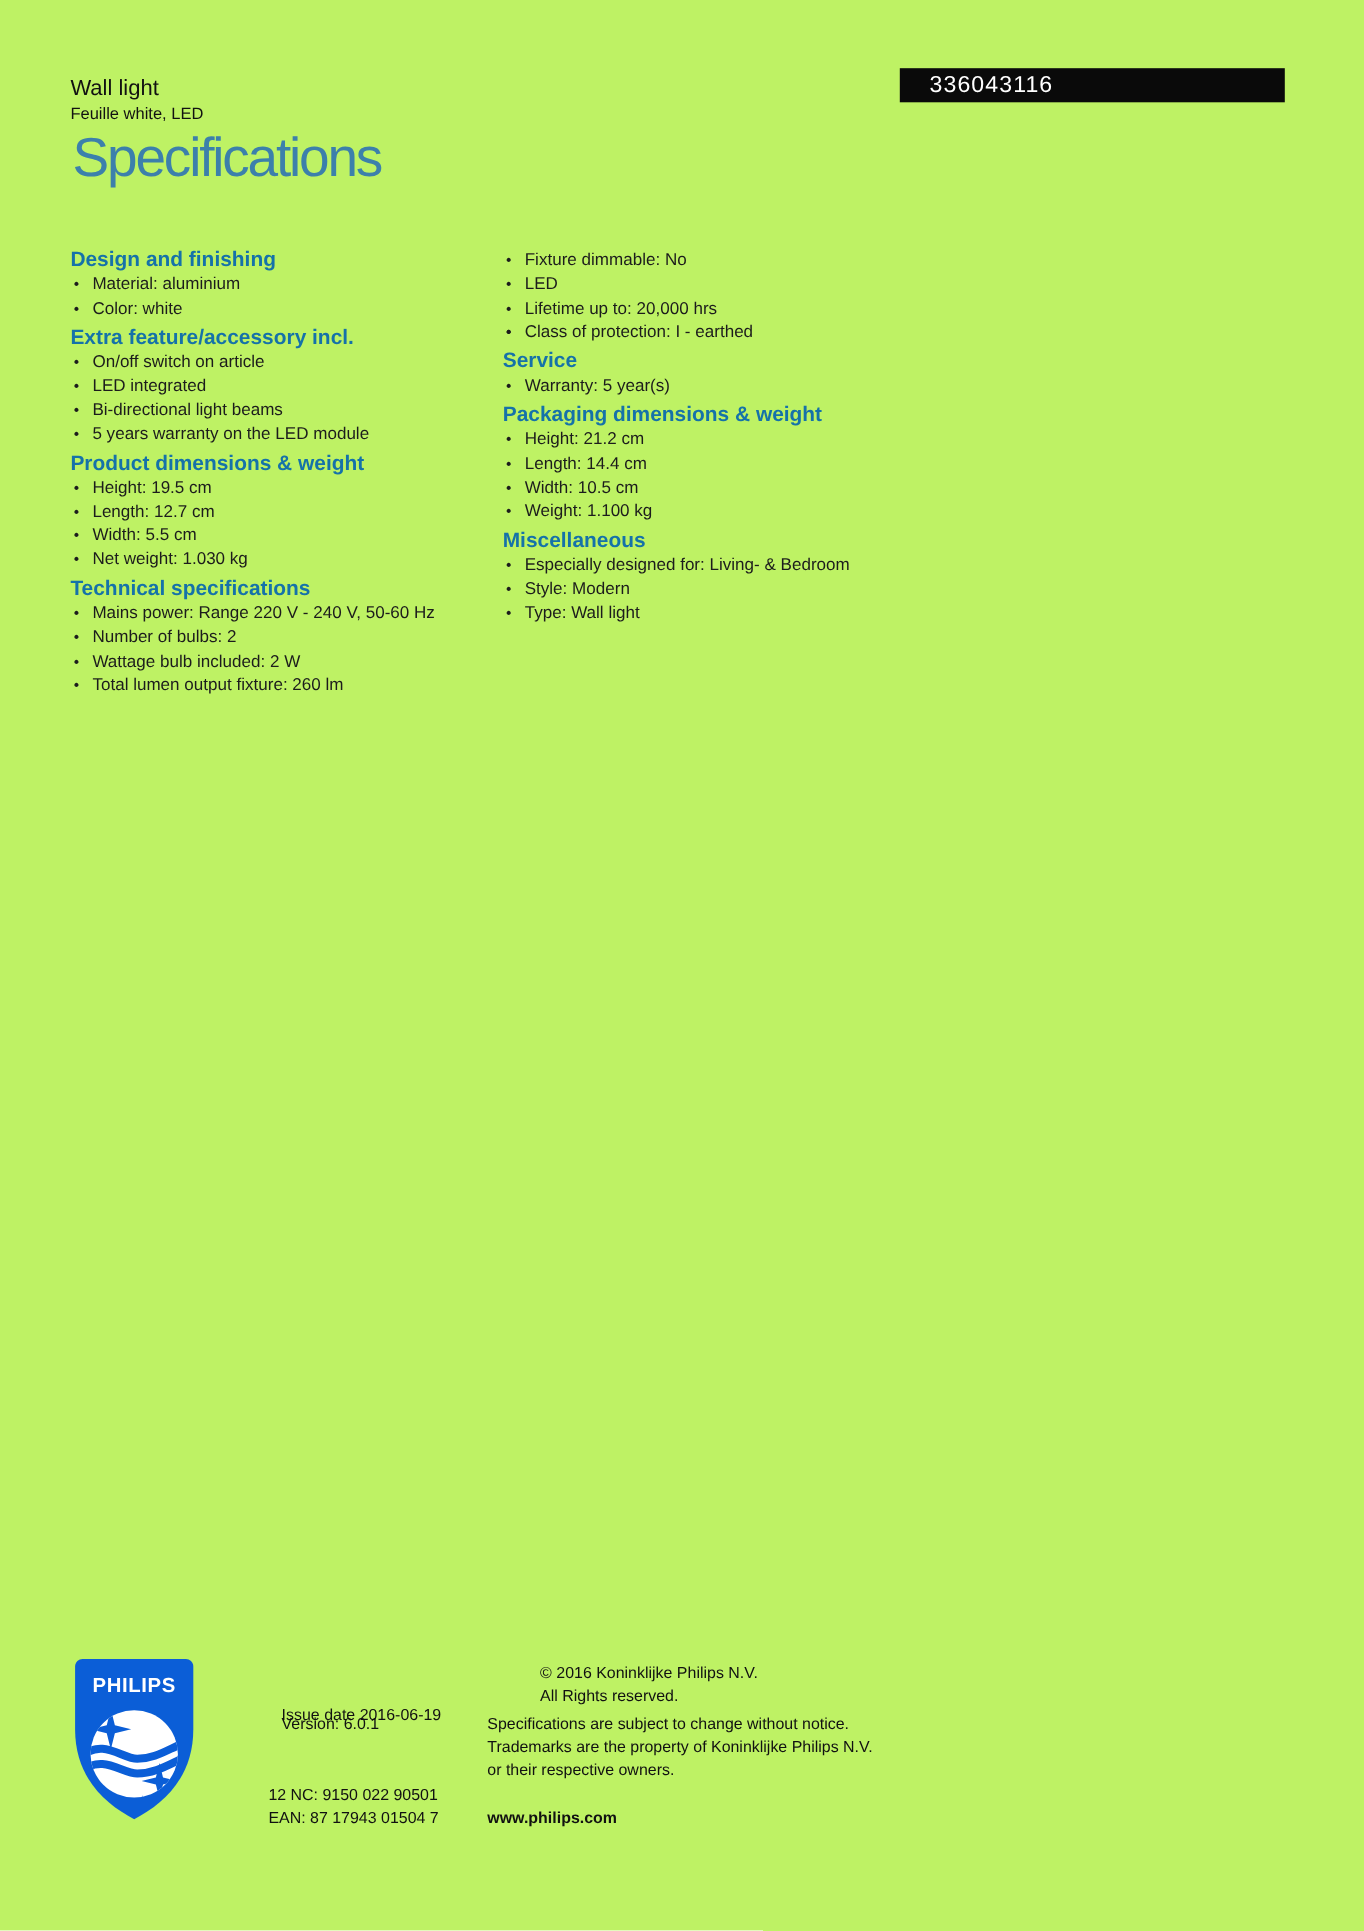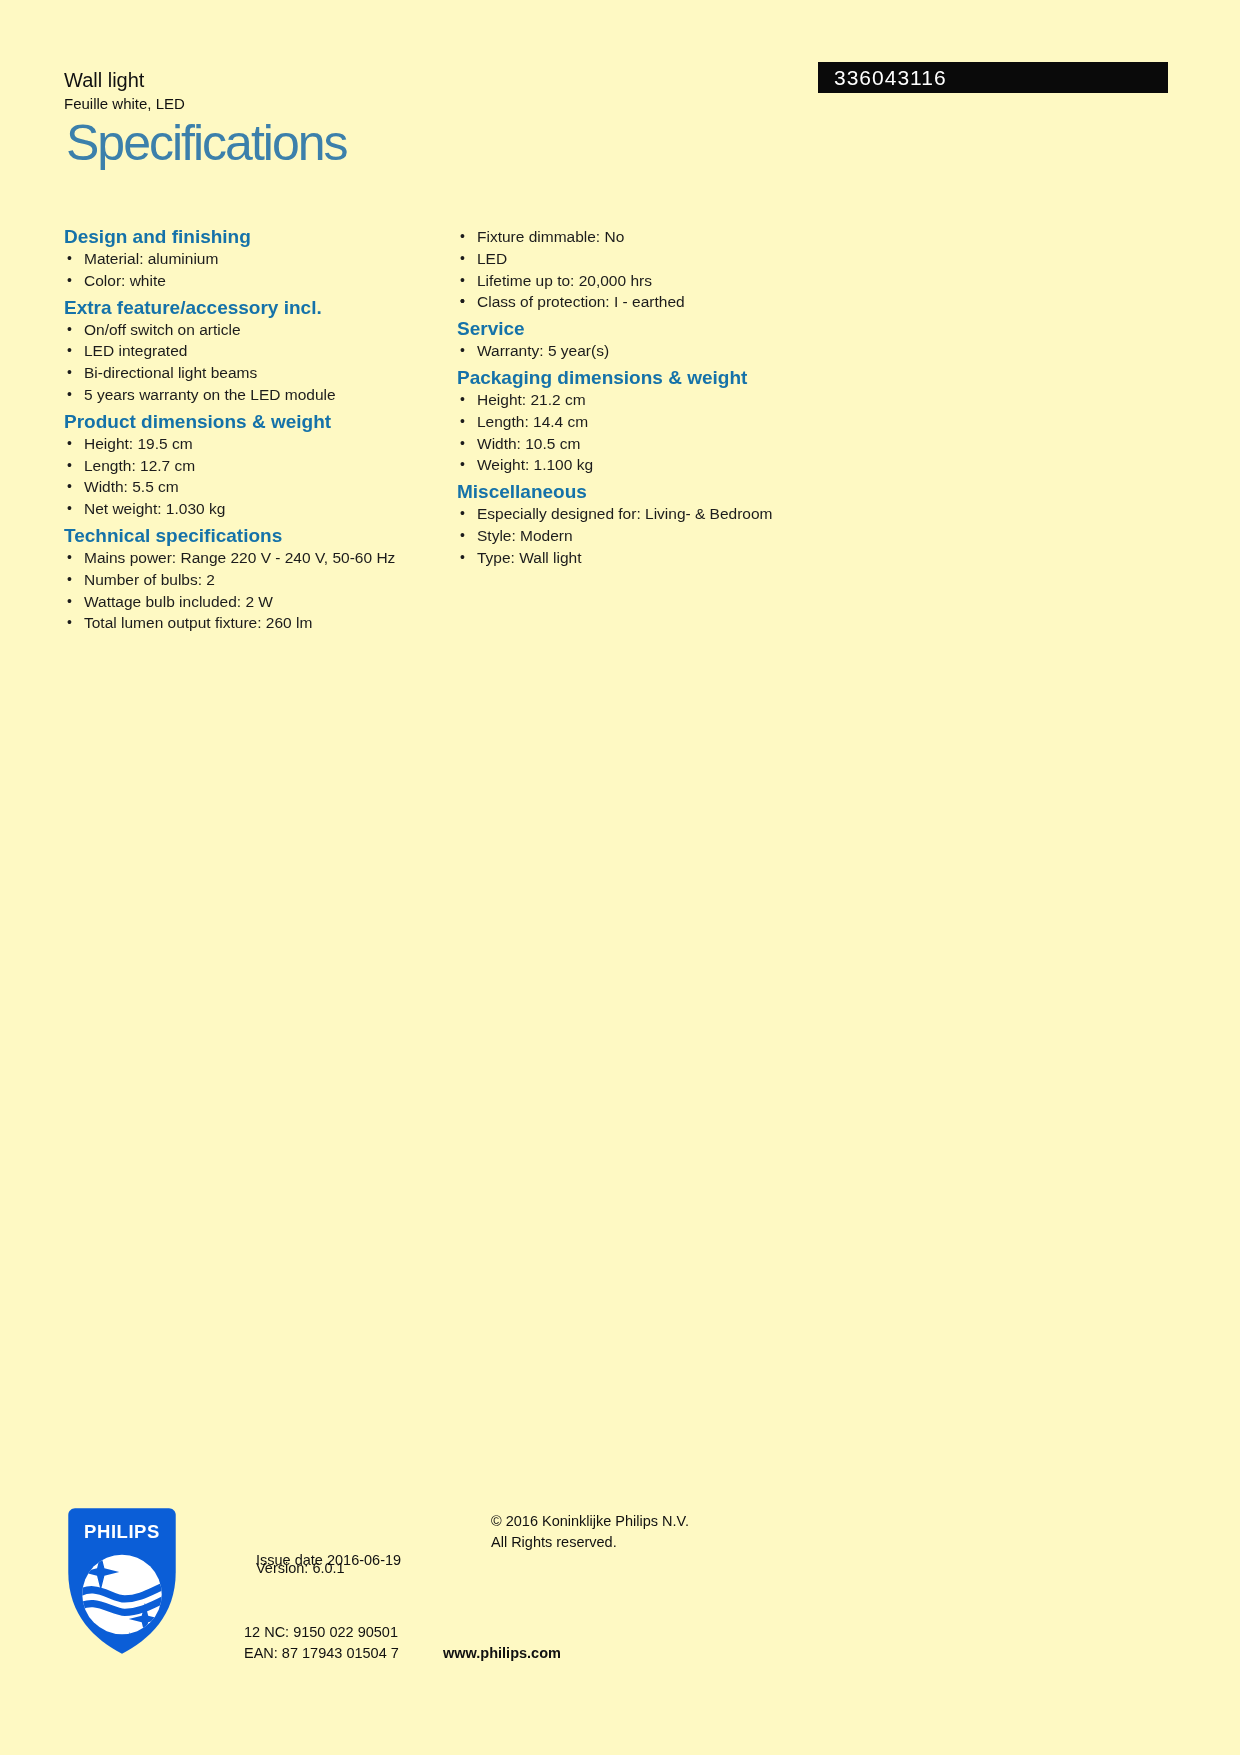--- a/index.html
+++ b/index.html
@@ -5,28 +5,28 @@
   :root{
     --heading-blue:#1572a9;
     --title-blue:#3c80ab;
     --philips-blue:#0b5ed7;
     --badge-bg:#0a0a0a;
     --body-text:#1c1c1c;
   }
   *{margin:0;padding:0;box-sizing:border-box;}
   html,body{background:#ffffff;}
   body{font-family:"Liberation Sans", sans-serif;color:var(--body-text);}
-  .page{position:relative;width:1240px;height:1755px;background:#fef9c3;overflow:hidden;}
+  .page{position:relative;width:1240px;height:1755px;background:#bef264;overflow:hidden;}
 
   
   .product-type{position:absolute;left:64px;top:69px;font-size:20px;color:#111;}
   .product-sub{position:absolute;left:64px;top:95px;font-size:15px;color:#111;}
   .badge{position:absolute;left:818px;top:62px;width:350px;height:31px;
          background:var(--badge-bg);color:#fff;font-size:21px;line-height:31px;
-         padding-left:16px;letter-spacing:1px;}
+         padding-left:27px;letter-spacing:1px;}
   .page-title{position:absolute;left:66px;top:114px;font-size:50px;font-weight:400;
               letter-spacing:-2px;color:var(--title-blue);}
 
   
   .columns{position:absolute;left:64px;top:226px;display:flex;align-items:flex-start;gap:12px;}
   .col{width:352px;}
   .col.right{margin-left:29px;width:352px;}
   section{margin-bottom:5px;}
   section h3{color:var(--heading-blue);font-size:19px;line-height:22px;font-weight:bold;}
   section ul{list-style:none;}
@@ -152,15 +152,20 @@
   <div class="f-text f-issue">Issue date 2016-06-19</div>
   <div class="f-text f-version">Version: 6.0.1</div>
   <div class="f-text f-codes">
     <div>12 NC: 9150 022 90501</div>
     <div>EAN: 87 17943 01504 7</div>
   </div>
   <div class="f-text f-copy">
     <div>© 2016 Koninklijke Philips N.V.</div>
     <div>All Rights reserved.</div>
   </div>
+  <div class="f-text f-disclaimer">
+    <div>Specifications are subject to change without notice.</div>
+    <div>Trademarks are the property of Koninklijke Philips N.V.</div>
+    <div>or their respective owners.</div>
+  </div>
   <div class="f-text f-web">www.philips.com</div>
 
 </div>
 
 </body></html>

